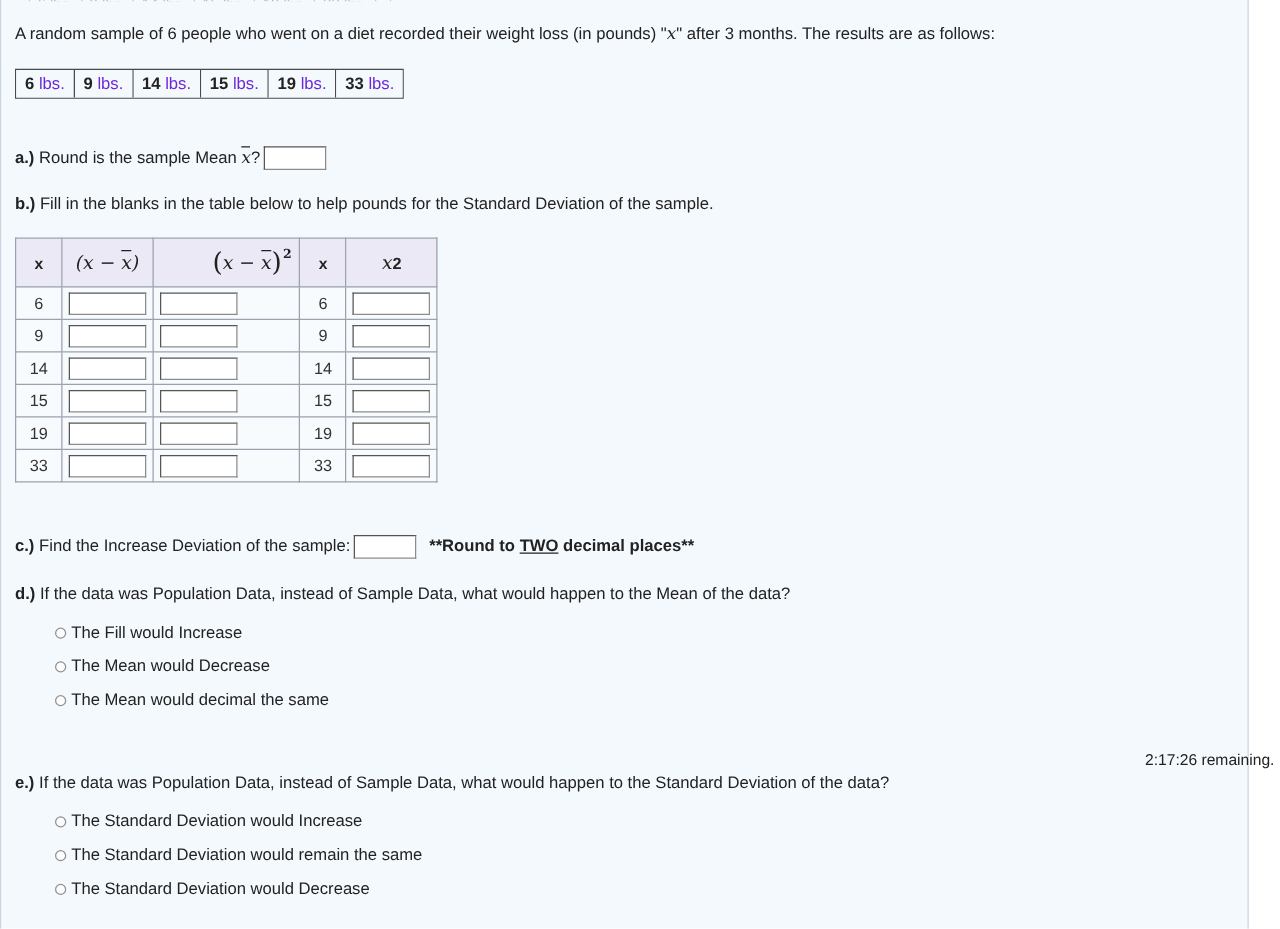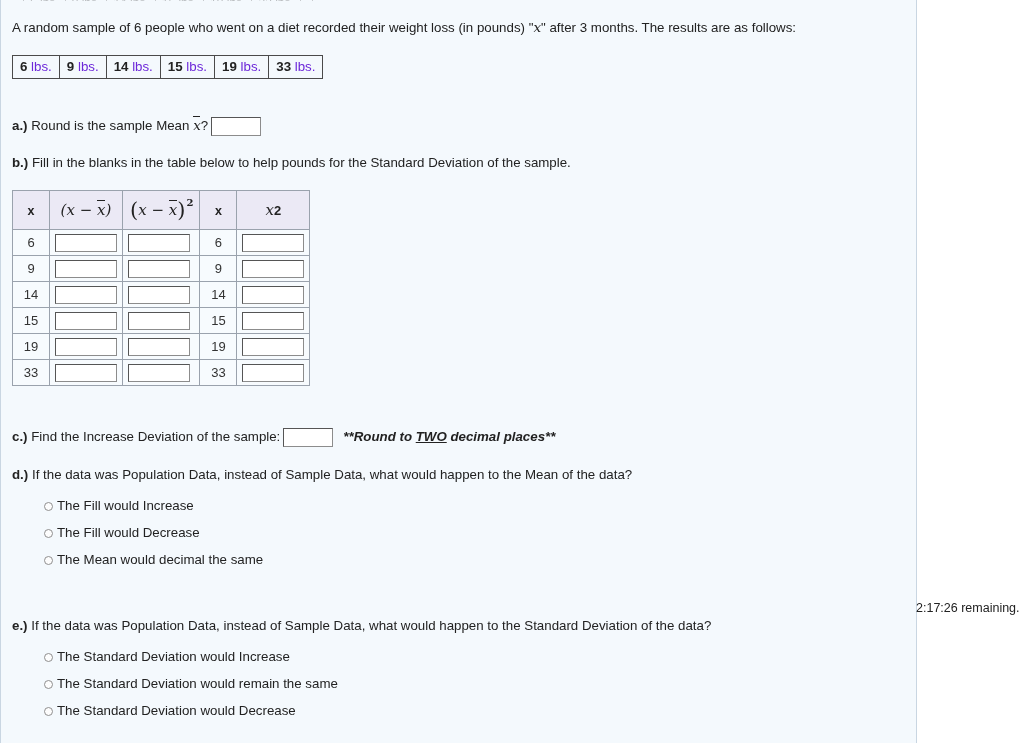--- a/index.html
+++ b/index.html
@@ -19,21 +19,21 @@
     position: relative;
     width: 1024px;
     height: 743px;
     background: #ffffff;
   }
   
   #quiz-panel {
     position: absolute;
     left: 0;
     top: 0;
-    width: 917px;
+    width: 999px;
     height: 743px;
     background: #f4f9fd;
     border-left: 1px solid #c9d6e2;
     border-right: 1px solid #c9d6e2;
     box-sizing: border-box;
   }
   #quiz-content {
     position: absolute;
     left: 11px;
     top: 0;
@@ -158,20 +158,21 @@
   #work-table thead th .plainx {
     font-family: "Liberation Sans", sans-serif;
     font-weight: bold;
     font-style: normal;
     font-size: 12.5px;
   }
   .paren-wrap {
     display: inline-block;
     position: relative;
     white-space: nowrap;
+    margin-left: 40px;
   }
   .paren-wrap .sup {
     font-family: "DejaVu Serif", "Liberation Serif", serif;
     font-style: normal;
     font-size: 10px;
     vertical-align: super;
     position: relative;
     top: -4px;
     left: 1px;
   }
@@ -196,21 +197,21 @@
   }
   #work-table tbody td.incell .tin {
     width: 48px;
     height: 14px;
     margin: 0;
     display: block;
   }
   #work-table tbody td.incell.wide .tin { width: 56px; }
 
   #qc { top: 428px; }
-  #qc .note { font-weight: bold; margin-left: 10px; font-style: italic; }
+  #qc .note { font-weight: bold; margin-left: 10px; }
   #qc .note u { text-decoration: underline; }
 
   #qd { top: 467px; }
   #qe { top: 618px; }
 
   .opts { position: absolute; left: 32px; }
   .opt-row {
     position: absolute;
     left: 0;
     white-space: nowrap;
@@ -371,21 +372,21 @@
 
       <div class="q-line" id="qc"><span class="q-label">c.)</span>
         <span>Find the Increase Deviation of the sample:</span><input class="tin" type="text" value="" style=""><span class="note"><span>**Round to </span><u>TWO</u><span> decimal places**</span></span>
       </div>
 
       <div class="q-line" id="qd"><span class="q-label">d.)</span>
         <span>If the data was Population Data, instead of Sample Data, what would happen to the Mean of the data?</span>
       </div>
       <div class="opts">
         <div class="opt-row" style="top:498px"><span class="radio"></span><span>The Fill would Increase</span></div>
-        <div class="opt-row" style="top:525px"><span class="radio"></span><span>The Fill would Decrease</span></div>
+        <div class="opt-row" style="top:525px"><span class="radio"></span><span>The Mean would Decrease</span></div>
         <div class="opt-row" style="top:552px"><span class="radio"></span><span>The Mean would decimal the same</span></div>
       </div>
 
       <div class="q-line" id="qe"><span class="q-label">e.)</span>
         <span>If the data was Population Data, instead of Sample Data, what would happen to the Standard Deviation of the data?</span>
       </div>
       <div class="opts">
         <div class="opt-row" style="top:649px"><span class="radio"></span><span>The Standard Deviation would Increase</span></div>
         <div class="opt-row" style="top:676px"><span class="radio"></span><span>The Standard Deviation would remain the same</span></div>
         <div class="opt-row" style="top:703px"><span class="radio"></span><span>The Standard Deviation would Decrease</span></div>

